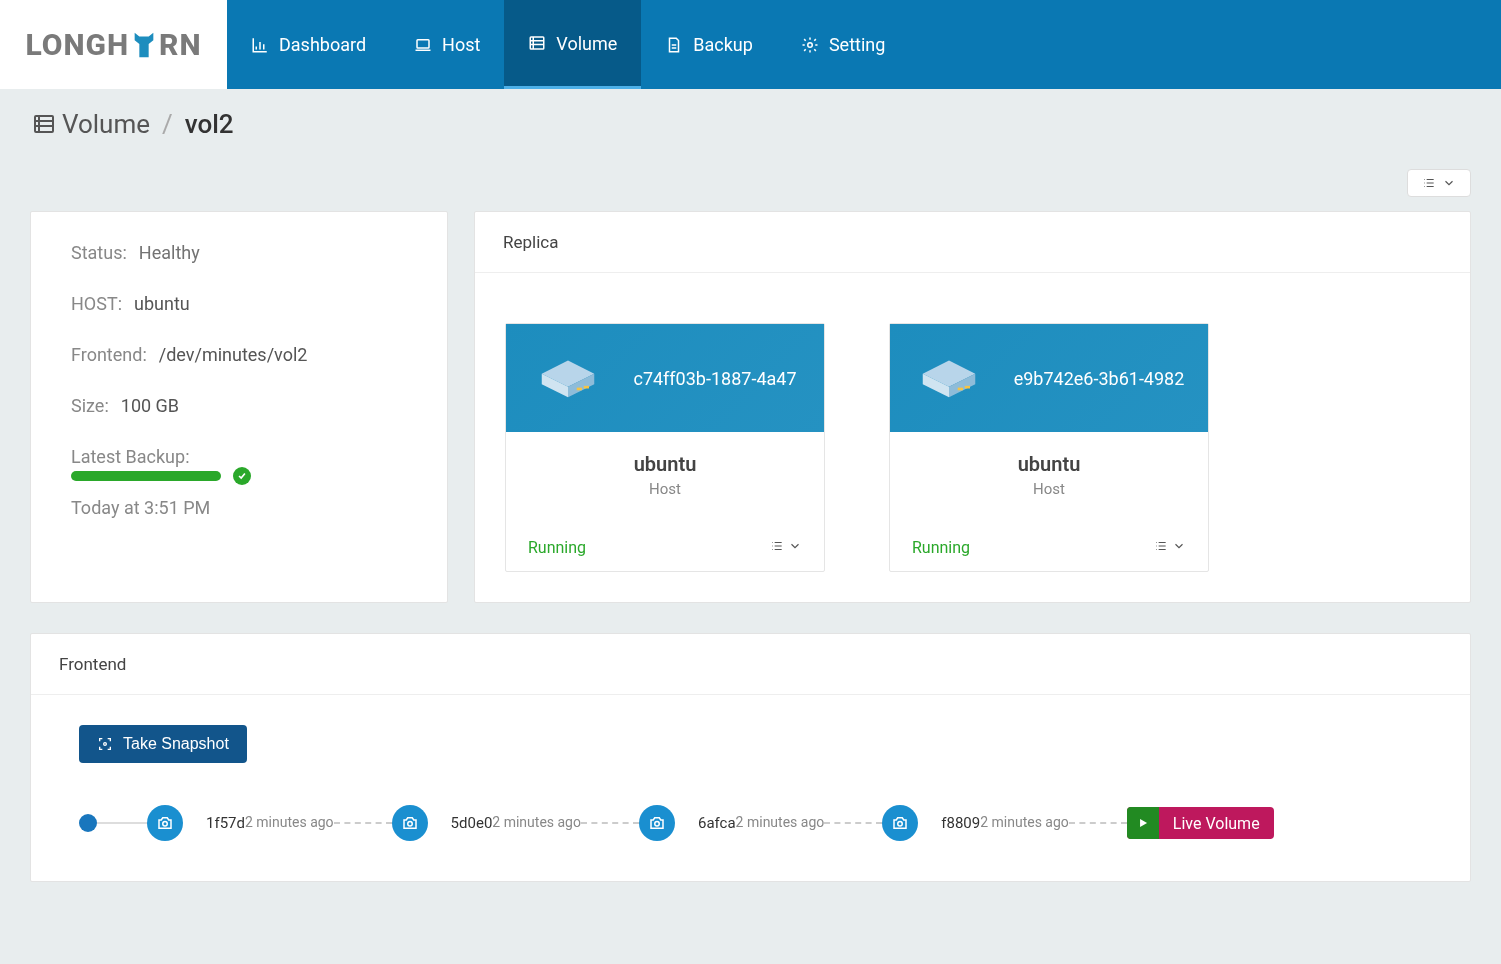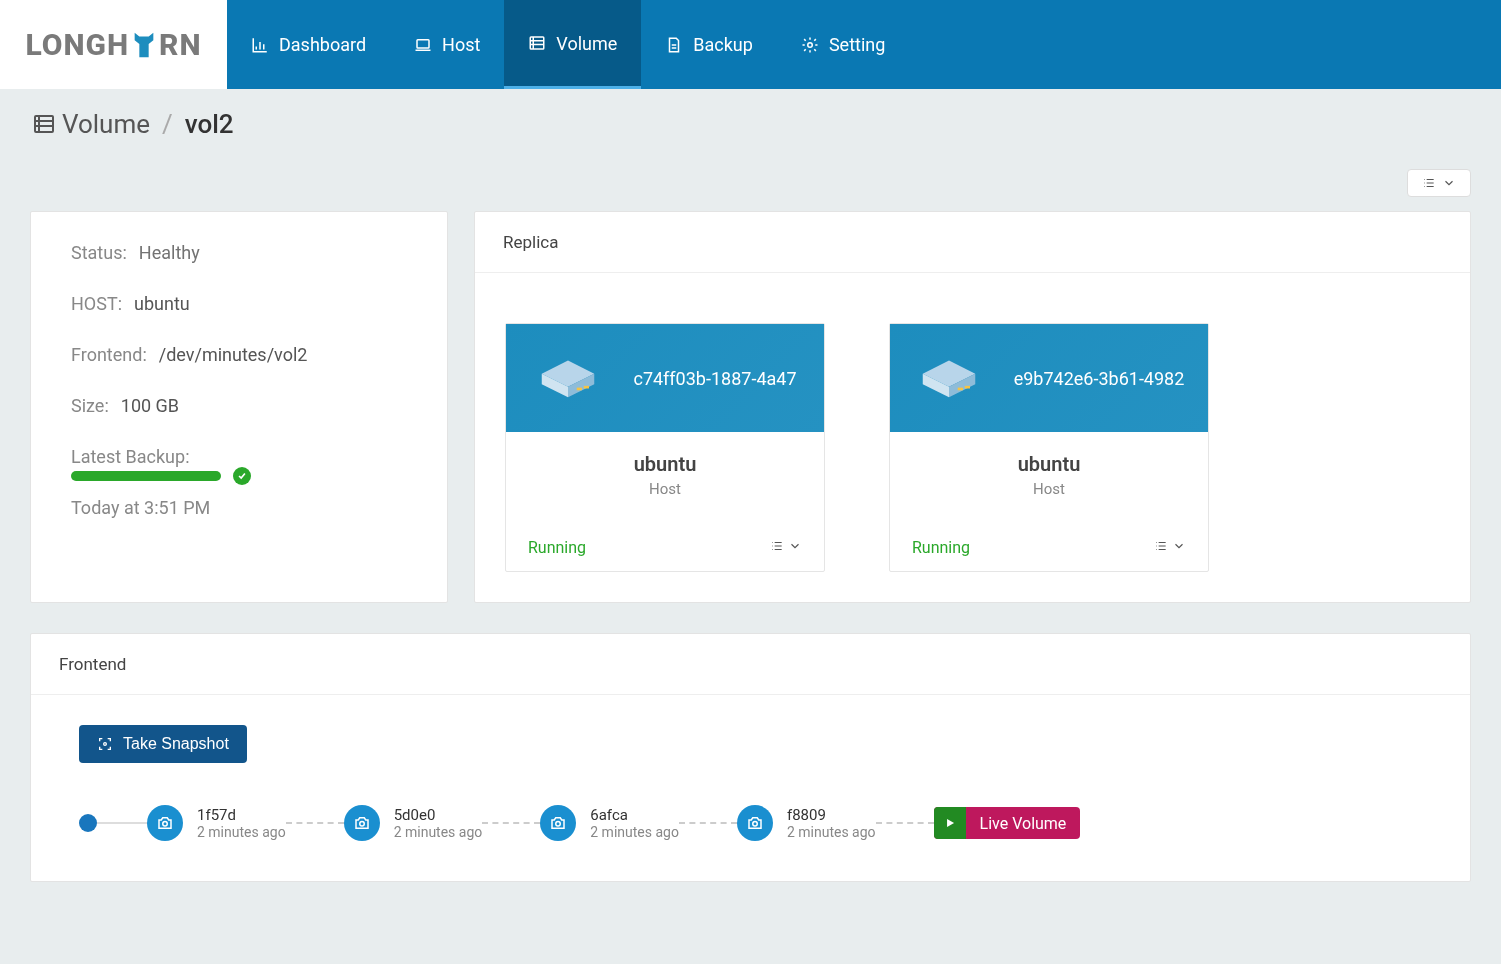--- a/index.html
+++ b/index.html
@@ -61,21 +61,21 @@
 .take-snapshot-btn { background: #12558b; color: #fff; border: none; border-radius: 4px; padding: 10px 18px; font-size: 16px; display: flex; align-items: center; gap: 10px; cursor: pointer; margin-bottom: 42px; }
 .take-snapshot-btn svg { width: 16px; height: 16px; }
 
 .timeline { display: flex; align-items: center; gap: 0; }
 .tl-start { width: 18px; height: 18px; background: #1976bd; border-radius: 50%; }
 .tl-line { width: 50px; height: 2px; background: #ddd; }
 .tl-dash { width: 58px; border-top: 2px dashed #ccc; height: 0; }
 .tl-snap { display: flex; align-items: center; gap: 14px; }
 .tl-snap-icon { width: 36px; height: 36px; border-radius: 50%; background: #1a8fd0; display: flex; align-items: center; justify-content: center; }
 .tl-snap-icon svg { width: 18px; height: 18px; }
-.tl-snap-text { display: flex; flex-direction: column; }
+.tl-snap-text { display: flex; flex-direction: row; margin-left: 9px; }
 .tl-snap-id { font-size: 15px; color: #333; }
 .tl-snap-time { font-size: 14px; color: #888; }
 .tl-live { background: #be185d; color: #fff; display: flex; align-items: center; border-radius: 4px; overflow: hidden; }
 .tl-live-icon { background: #228a22; width: 32px; height: 32px; display: flex; align-items: center; justify-content: center; }
 .tl-live-icon svg { width: 14px; height: 14px; }
 .tl-live-text { padding: 0 14px; font-size: 16px; }
 </style>
 </head>
 <body>
 

